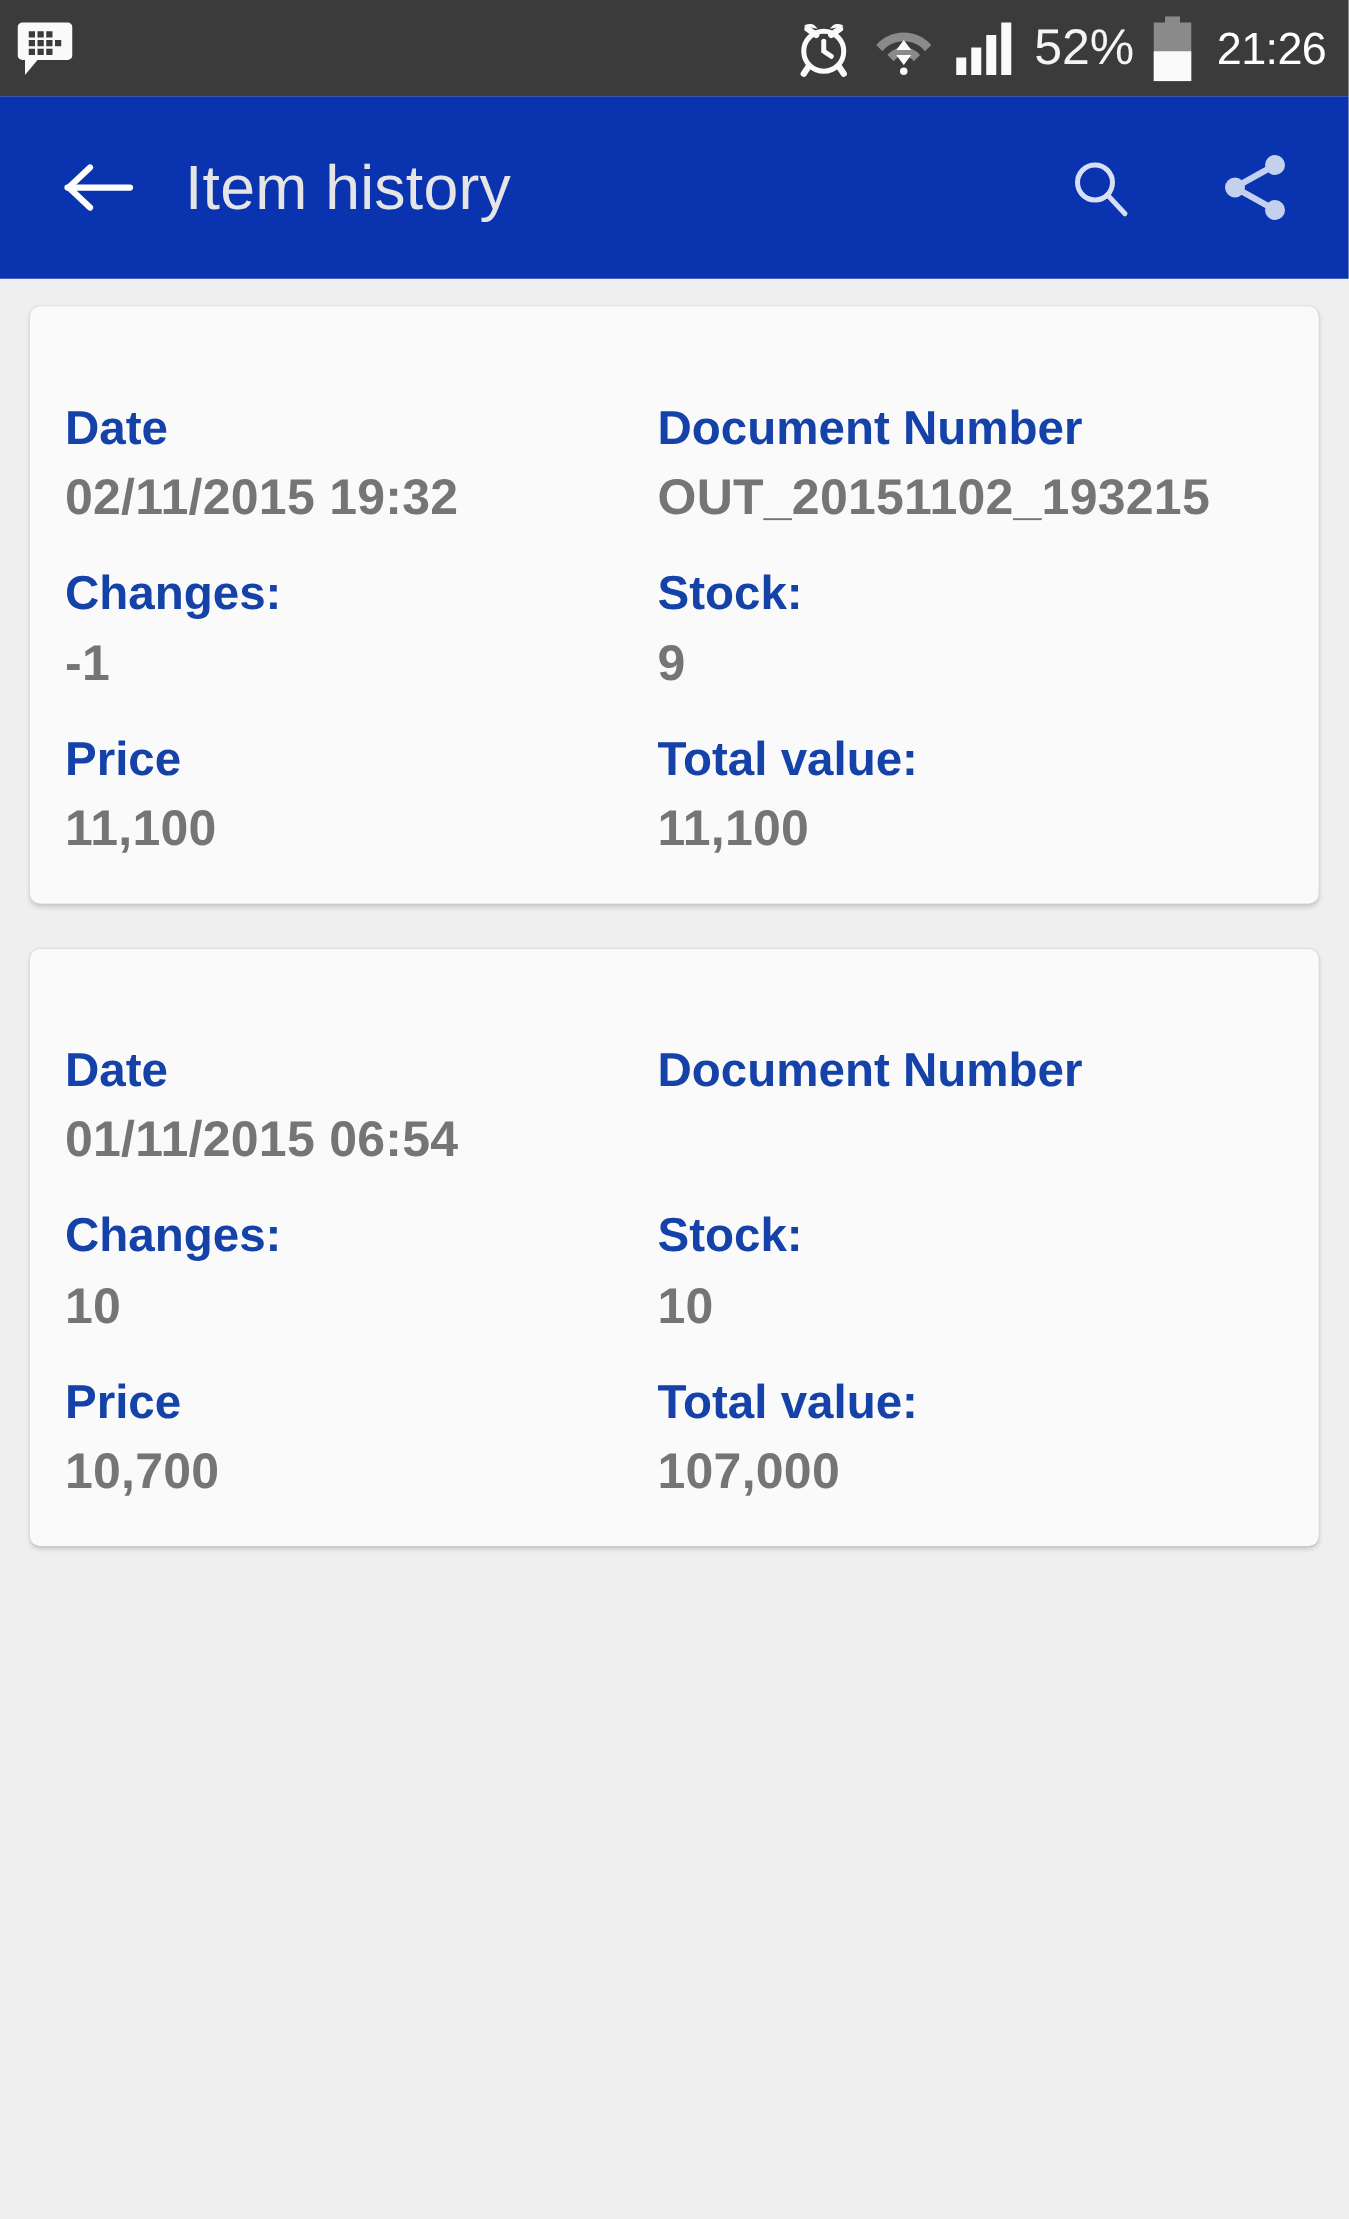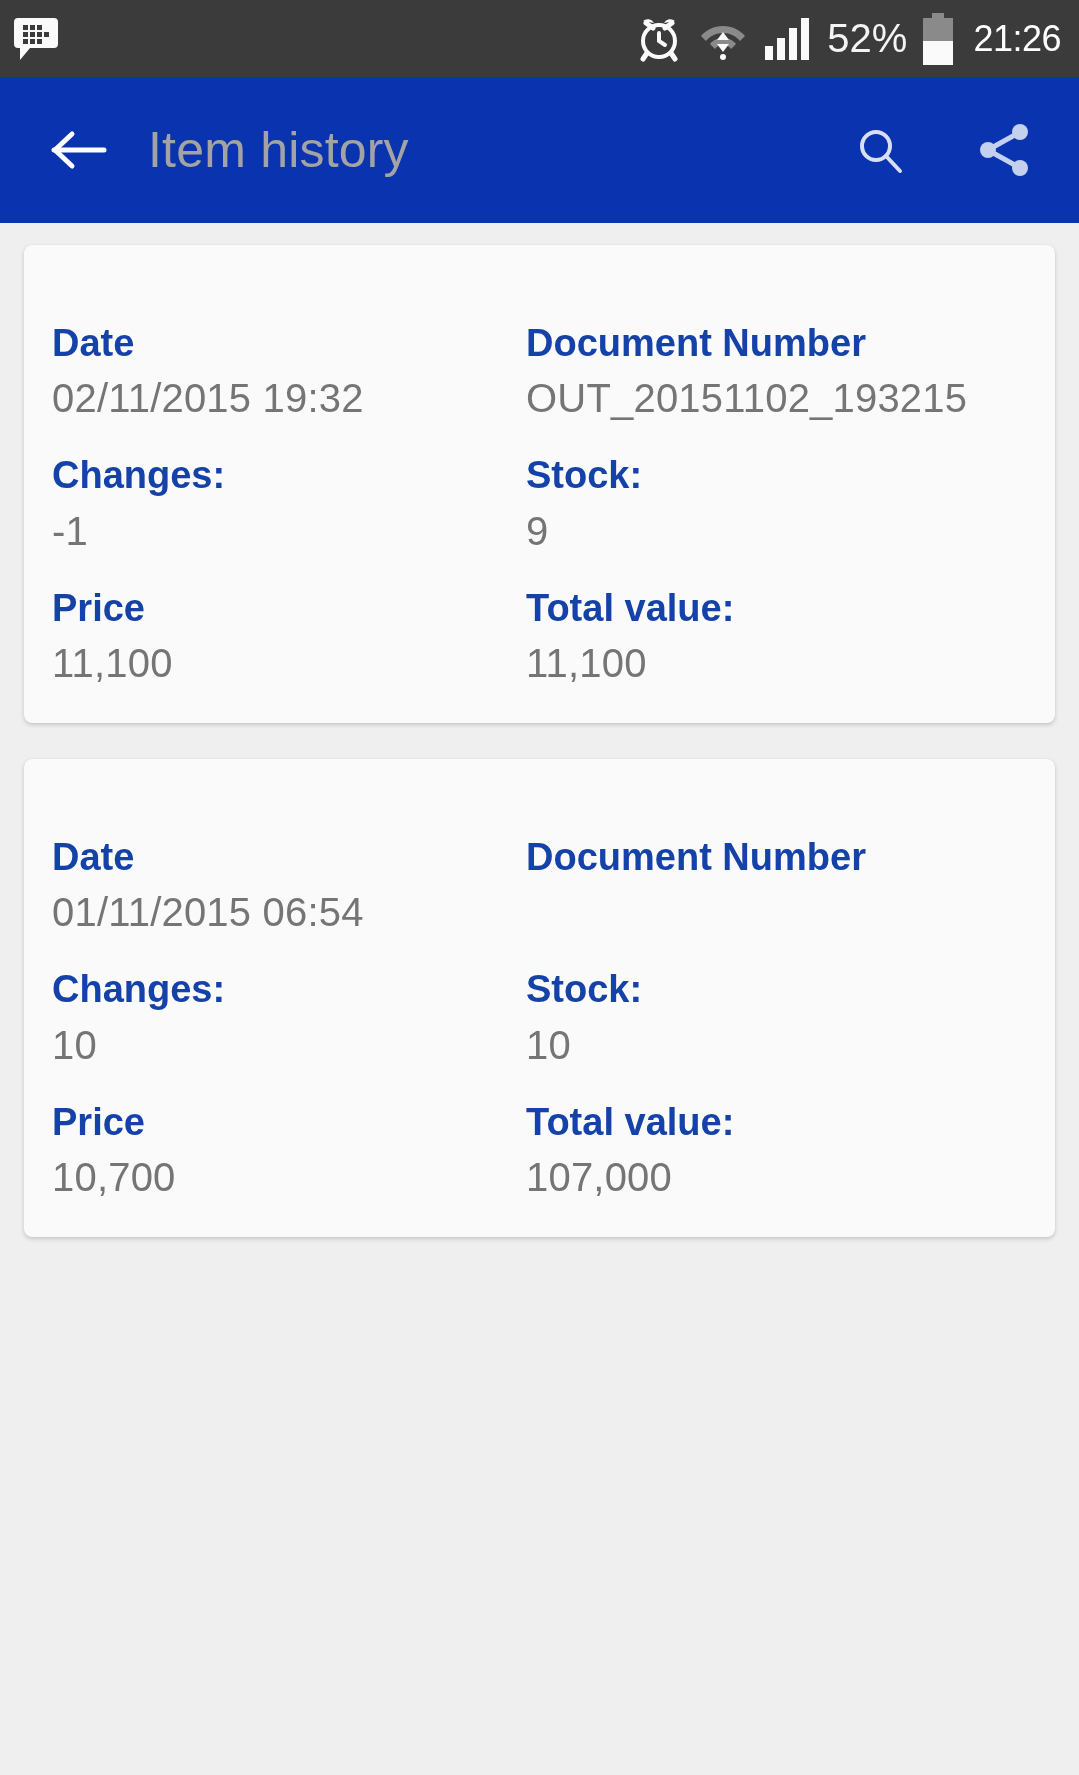--- a/index.html
+++ b/index.html
@@ -53,21 +53,21 @@
     padding:0 42px 0 42px;
     position:relative;
   }
   .back-btn{
     width:74px;height:74px;
     display:flex;align-items:center;justify-content:center;
     flex:0 0 auto;
   }
   .back-icon{width:58px;height:44px;}
   .app-title{
-    color:#a3a3a3;
+    color:#e5e5e5;
     font-size:50px;
     font-weight:400;
     margin-left:32px;
     letter-spacing:0.2px;
     white-space:nowrap;
     text-align:right;
   }
   .app-actions{
     margin-left:auto;
     display:flex;
@@ -110,21 +110,21 @@
   .field-label{
     color:#1442A8;
     font-size:38px;
     font-weight:bold;
     line-height:1.22;
     letter-spacing:0px;
   }
   .field-value{
     color:#757575;
     font-size:40px;
-    font-weight:400;
+    font-weight:700;
     line-height:1.30;
     margin-top:6px;
     letter-spacing:0.2px;
     white-space:nowrap;
   }
 </style>
 </head>
 <body>
 
 <div class="status-bar">

